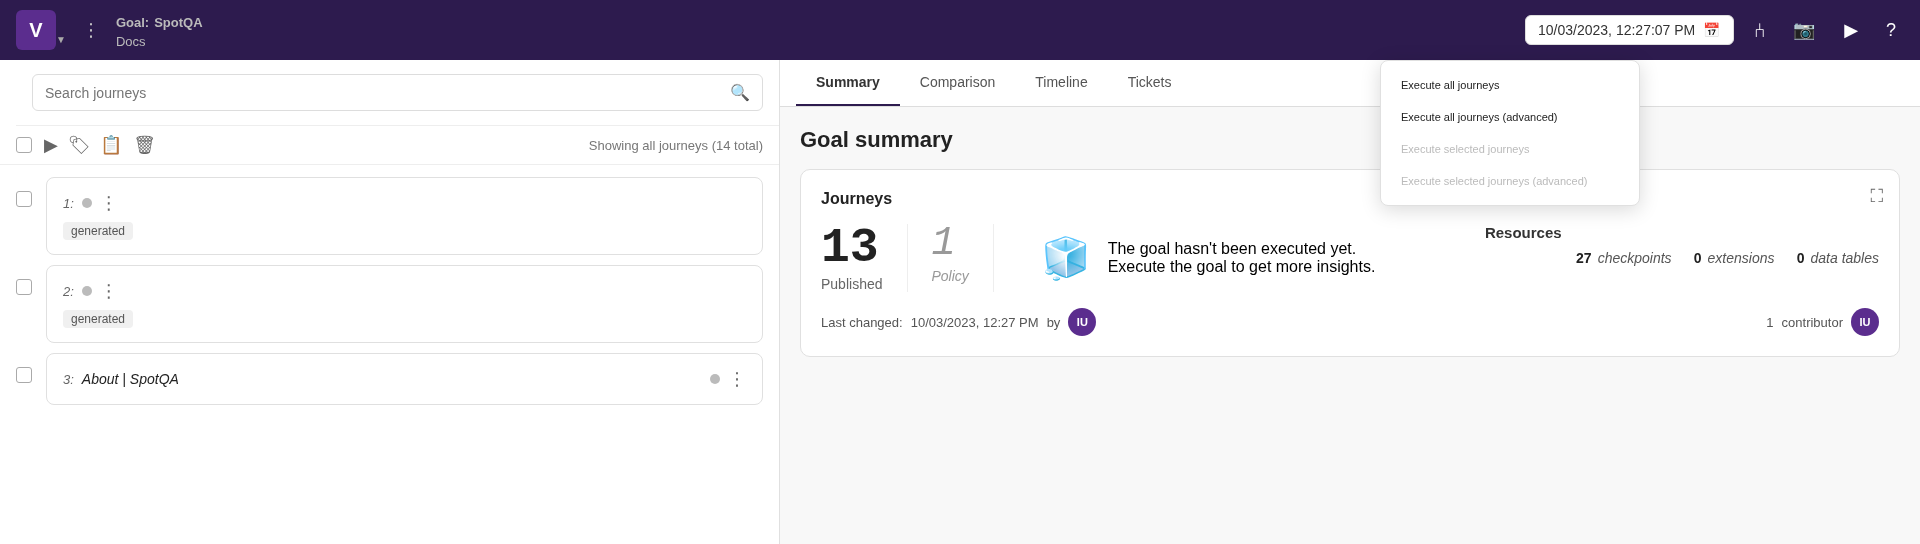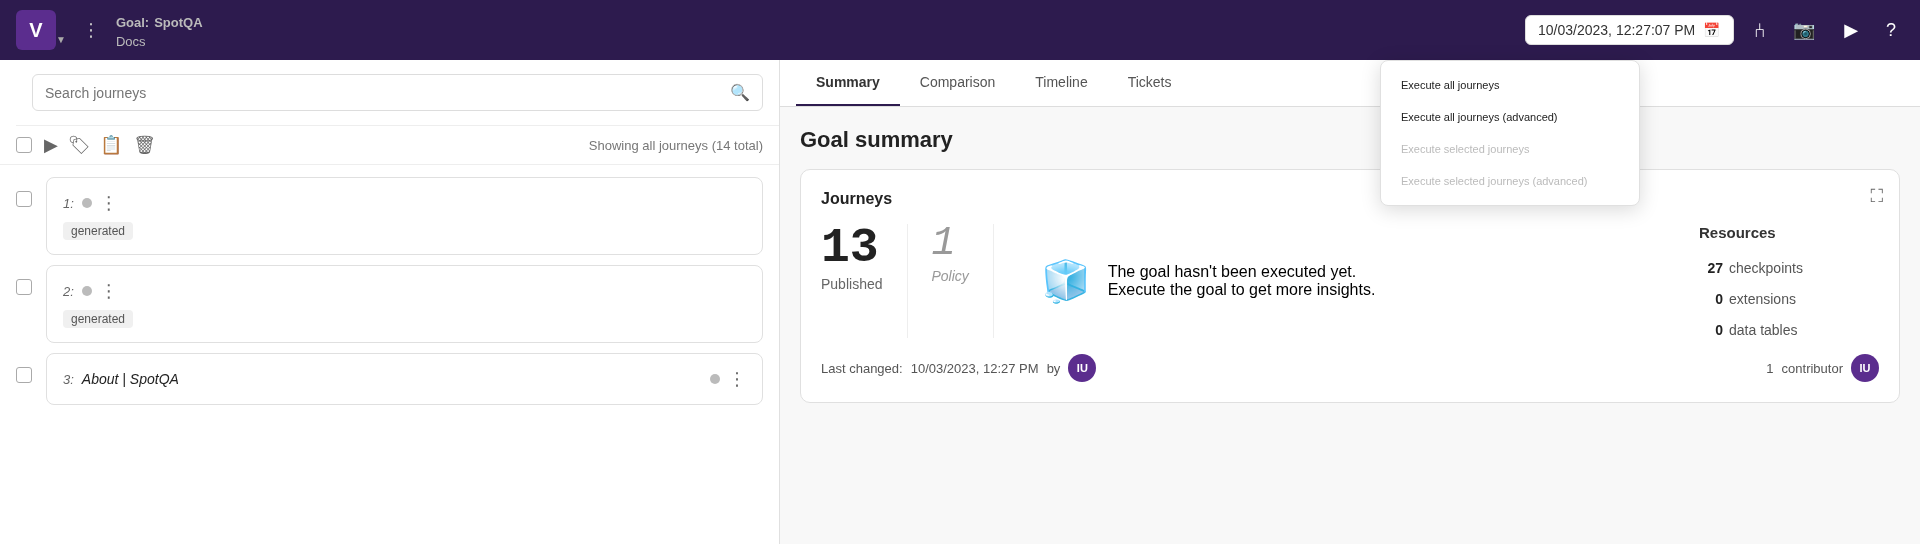--- a/index.html
+++ b/index.html
@@ -312,22 +312,21 @@
       flex: 1;
       padding: 0 24px;
     }
     .no-exec-icon {
       font-size: 40px;
       color: #bbb;
     }
 
     .resources-block {
       display: flex;
-      flex-direction: column;
-      gap: 15px;
+      gap: 6px;
       min-width: 180px;
     }
     .resources-title {
       font-size: 15px;
       font-weight: 600;
       color: #333;
       margin-bottom: 4px;
     }
     .resource-row {
       display: flex;
@@ -336,20 +335,21 @@
       font-size: 14px;
     }
     .resource-count {
       font-weight: 700;
       color: #222;
       min-width: 24px;
       text-align: right;
     }
     .resource-label {
       color: #555;
+      font-style: italic;
     }
 
     .summary-footer {
       margin-top: 16px;
       font-size: 13px;
       color: #555;
       display: flex;
       align-items: center;
       justify-content: space-between;
     }

